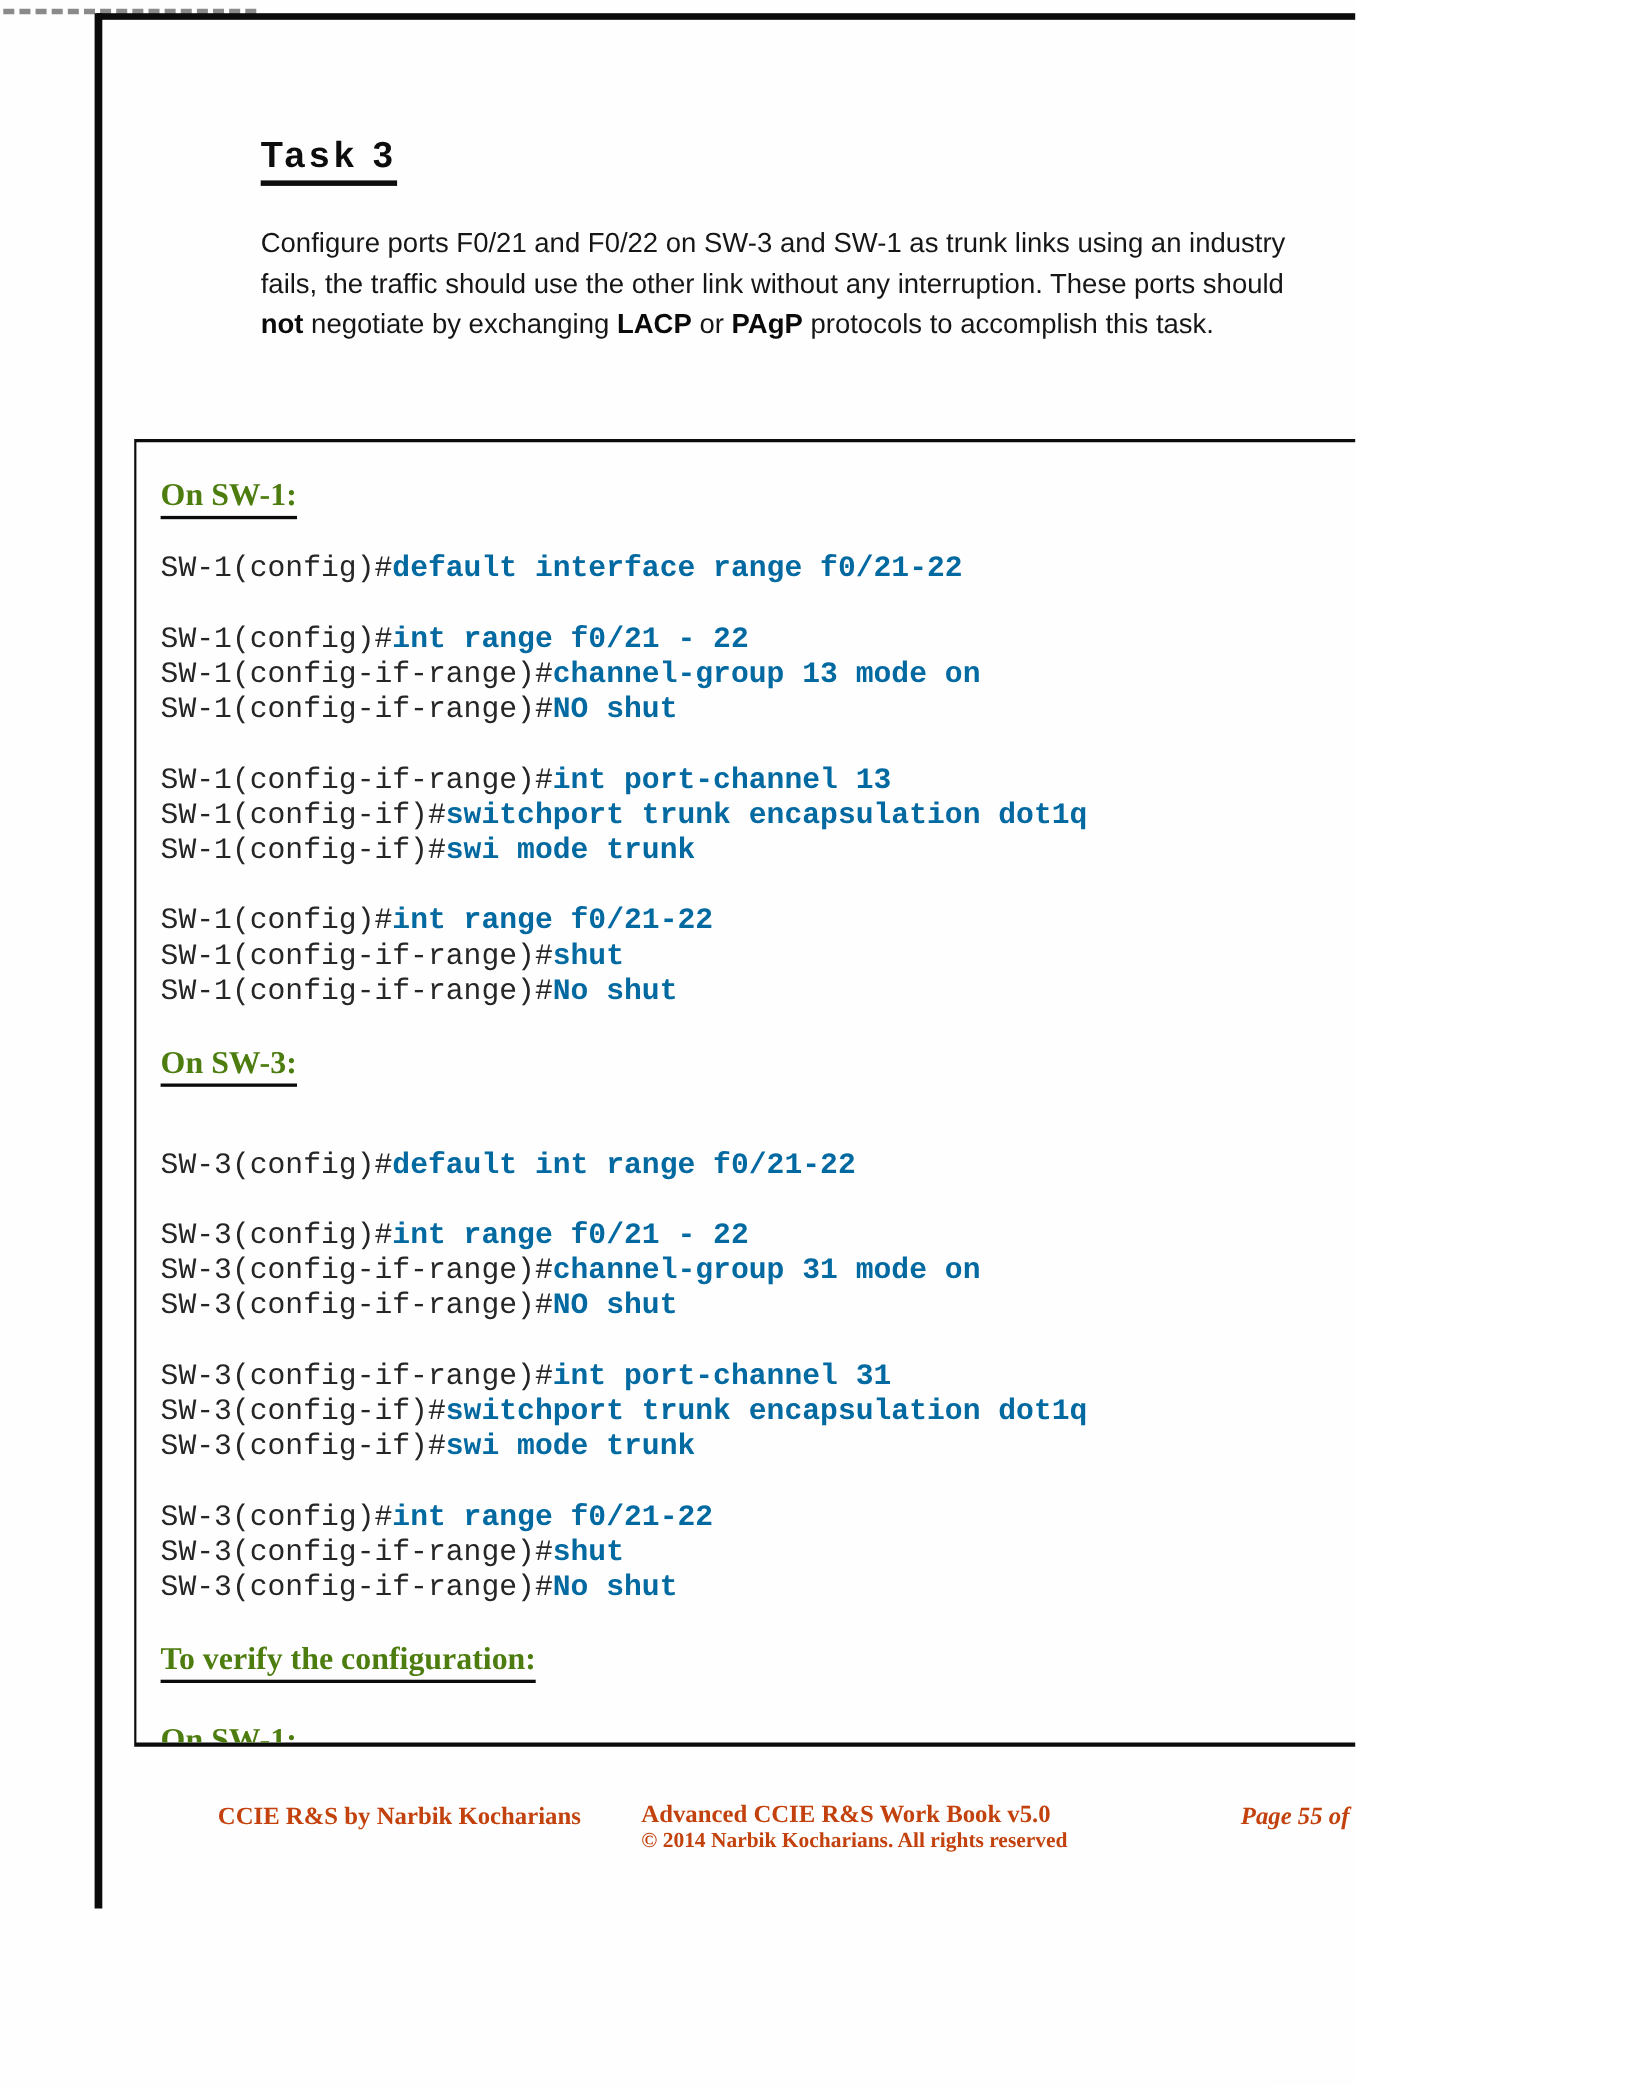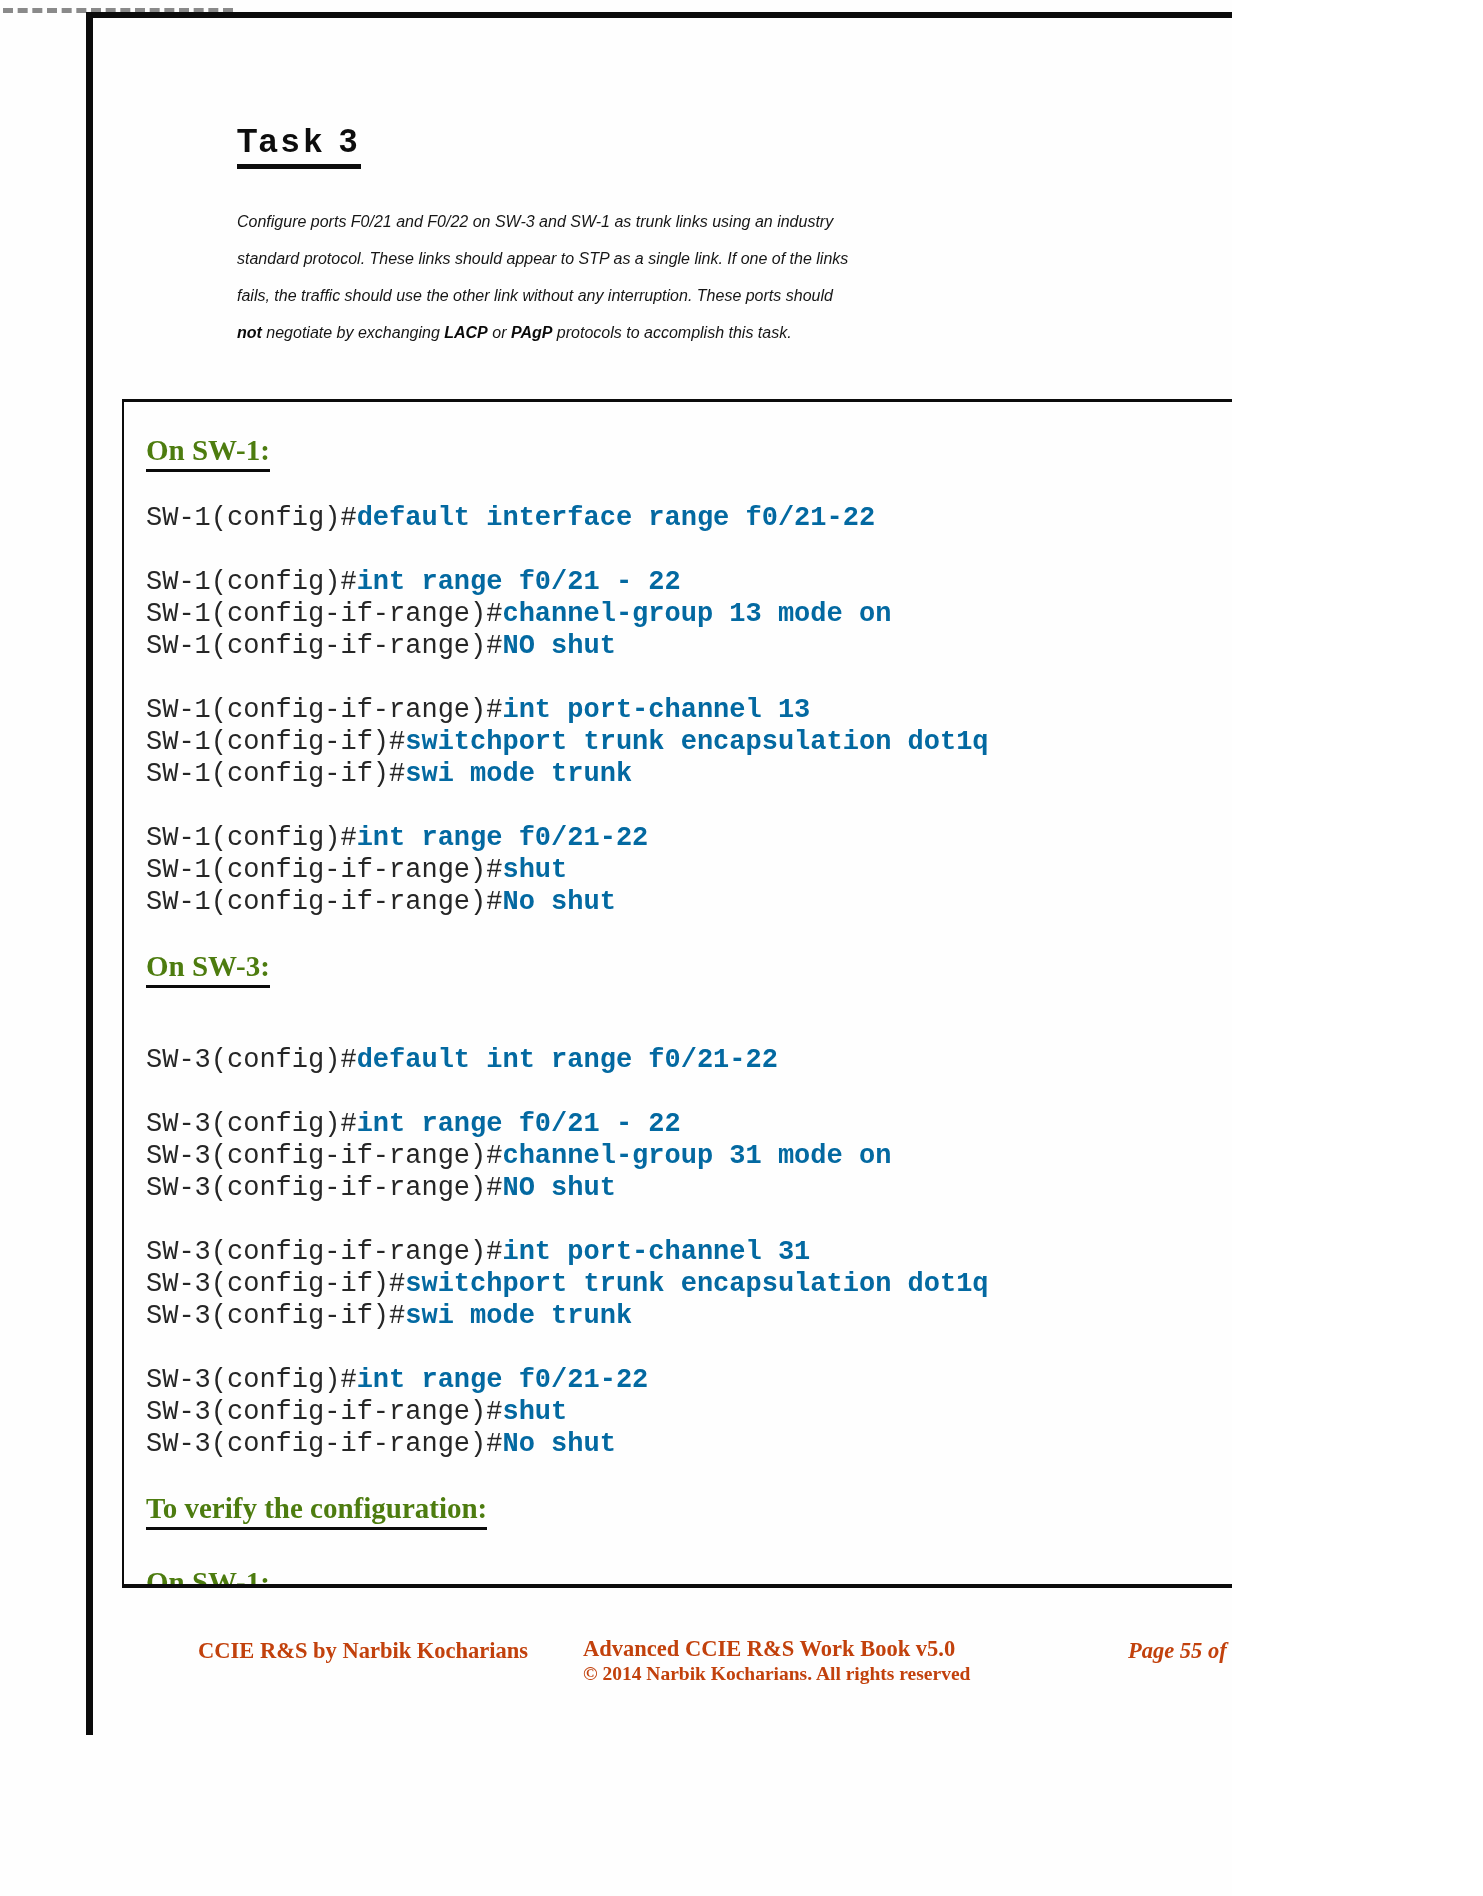--- a/index.html
+++ b/index.html
@@ -27,21 +27,21 @@
     font-family: "Liberation Sans", sans-serif;
     font-weight: bold; font-size: 33px; line-height: 34px; letter-spacing: 4px;
     color: #0d0d0d;
     border-bottom: 5px solid #0d0d0d; padding-bottom: 6px;
   }
 
   
   .intro {
     position: absolute; left: 237px; top: 203px;
     font-family: "Liberation Sans", sans-serif;
-    font-size: 16px; color: #161616; font-style: italic;
+    font-size: 25px; color: #161616;
   }
   .intro .iline { height: 37px; line-height: 37px; white-space: pre; }
   .intro .b { font-weight: 700; color: #0a0a0a; text-align: right; }
 
   
   .config-box {
     position: absolute; left: 122px; top: 399px;
     width: 1237px; height: 1189px;
     box-sizing: border-box;
     border: 2px solid #0c0c0c; border-top-width: 3px; border-bottom-width: 4px;
@@ -87,21 +87,20 @@
   <div class="dash-tr"></div>
   <div class="border-top"></div>
   <div class="border-left"></div>
   <div class="border-right"></div>
   <div class="scan-line"></div>
 
   <div class="task-title">Task 3</div>
 
   <div class="intro">
     <div class="iline">Configure ports F0/21 and F0/22 on SW-3 and SW-1 as trunk links using an industry</div>
-    <div class="iline">standard protocol. These links should appear to STP as a single link. If one of the links</div>
     <div class="iline">fails, the traffic should use the other link without any interruption. These ports should</div>
     <div class="iline"><span class="b">not</span><span> negotiate by exchanging </span><span class="b">LACP</span><span> or </span><span class="b">PAgP</span><span> protocols to accomplish this task.</span></div>
   </div>
 
   <div class="config-box">
 
     <div class="shead"><span class="u">On SW-1:</span></div>
 
     <div class="code-group g-first">
       <div class="code-line"><span class="prompt">SW-1(config)#</span><span class="cmd">default interface range f0/21-22</span></div>

